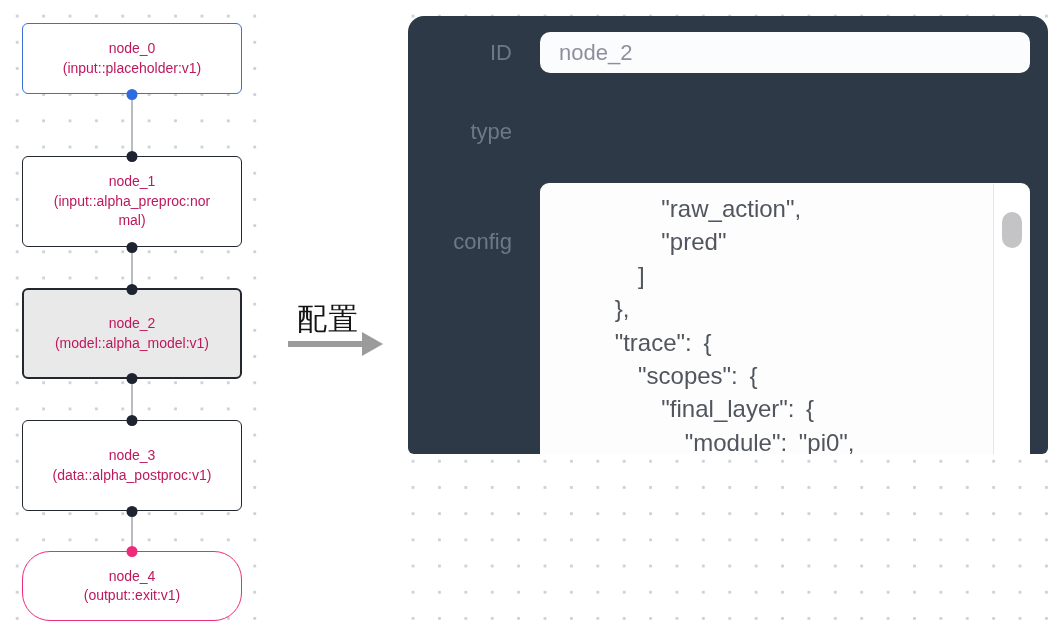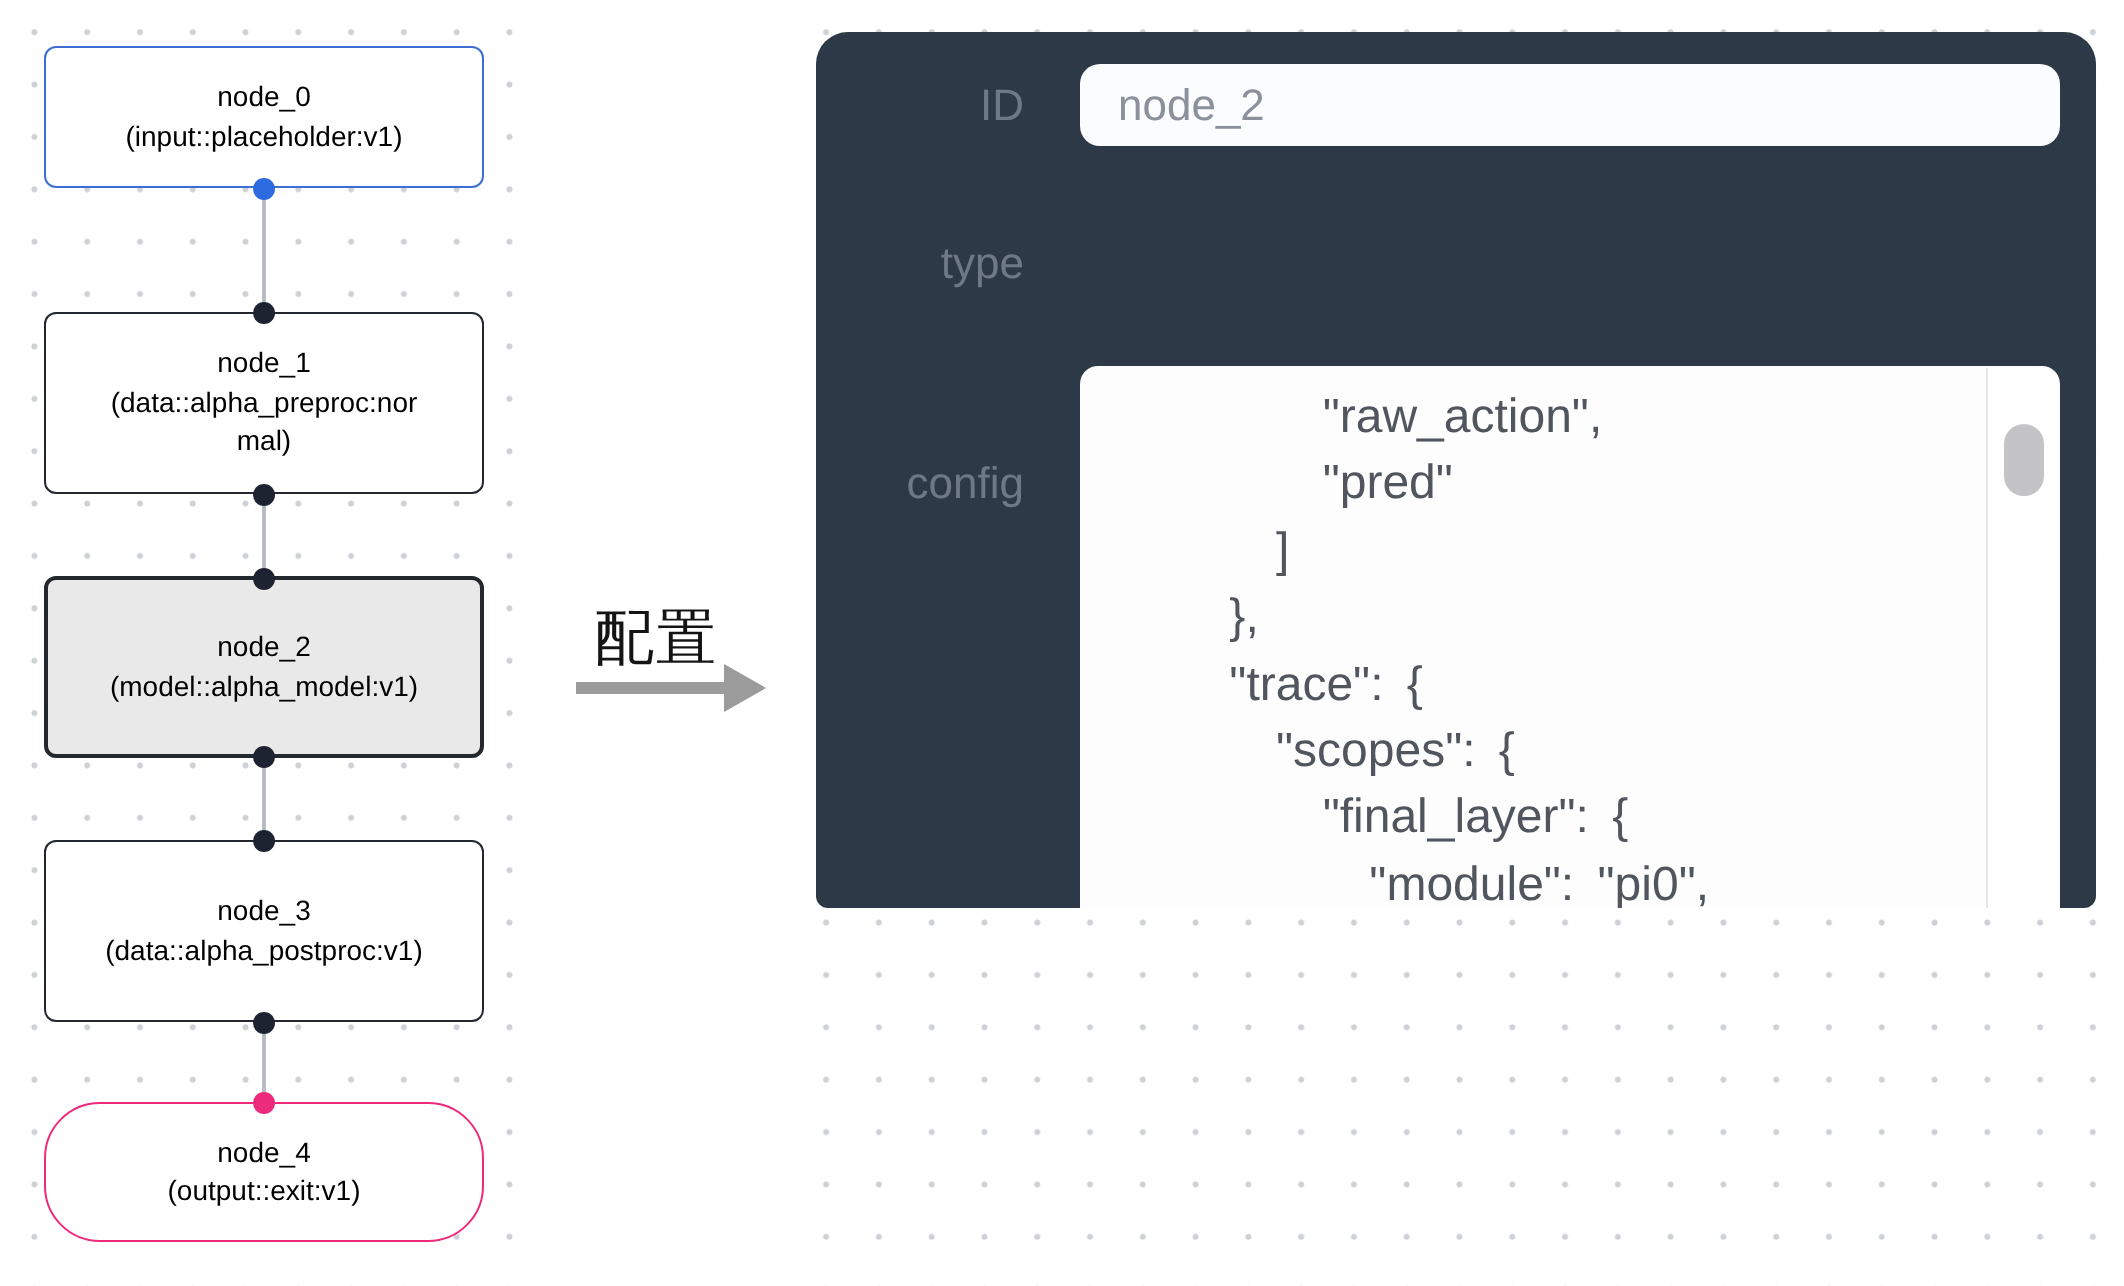--- a/index.html
+++ b/index.html
@@ -9,21 +9,21 @@
     background-image: radial-gradient(circle, #cdd1d6 1.3px, transparent 1.7px);
     background-size: 26.4px 26.2px; background-position: 4px 3px;
   }
   .white-strip { position:absolute; left:272px; top:0; width:120px; height:643px; background:#fff; }
 
   
   .node {
     position:absolute; left:22px; width:220px; background:#fff;
     border:1.6px solid #23272e; border-radius:6px;
     display:flex; flex-direction:column; align-items:center; justify-content:center;
-    text-align:center; padding:0 27px; color:#000000;
+    text-align:center; padding:0 27px; color:#be185d;
     font-size:14px; line-height:19.5px;
   }
   .node .sub { word-break:break-all; }
   .n0 { top:23px;  height:71px; border-color:#3c6ed6; }
   .n1 { top:156px; height:91px; }
   .n2 { top:288px; height:91px; border-width:2.5px; background:#e9e9e9; }
   .n3 { top:420px; height:91px; }
   .n4 { top:551px; height:70px; border-color:#ee2a7b;border-radius:28px; }
   .port {
     position:absolute; left:50%; transform:translateX(-50%);
@@ -98,21 +98,21 @@
   <div class="edge e3"></div>
 
   <div class="node n0">
     <div>node_0</div>
     <div class="sub">(input::placeholder:v1)</div>
     <span class="port bottom blue"></span>
   </div>
 
   <div class="node n1">
     <div>node_1</div>
-    <div class="sub">(data::alpha_preproc:normal)</div>
+    <div class="sub">(input::alpha_preproc:normal)</div>
     <span class="port top"></span>
     <span class="port bottom"></span>
   </div>
 
   <div class="node n2">
     <div>node_2</div>
     <div class="sub">(model::alpha_model:v1)</div>
     <span class="port top"></span>
     <span class="port bottom"></span>
   </div>

